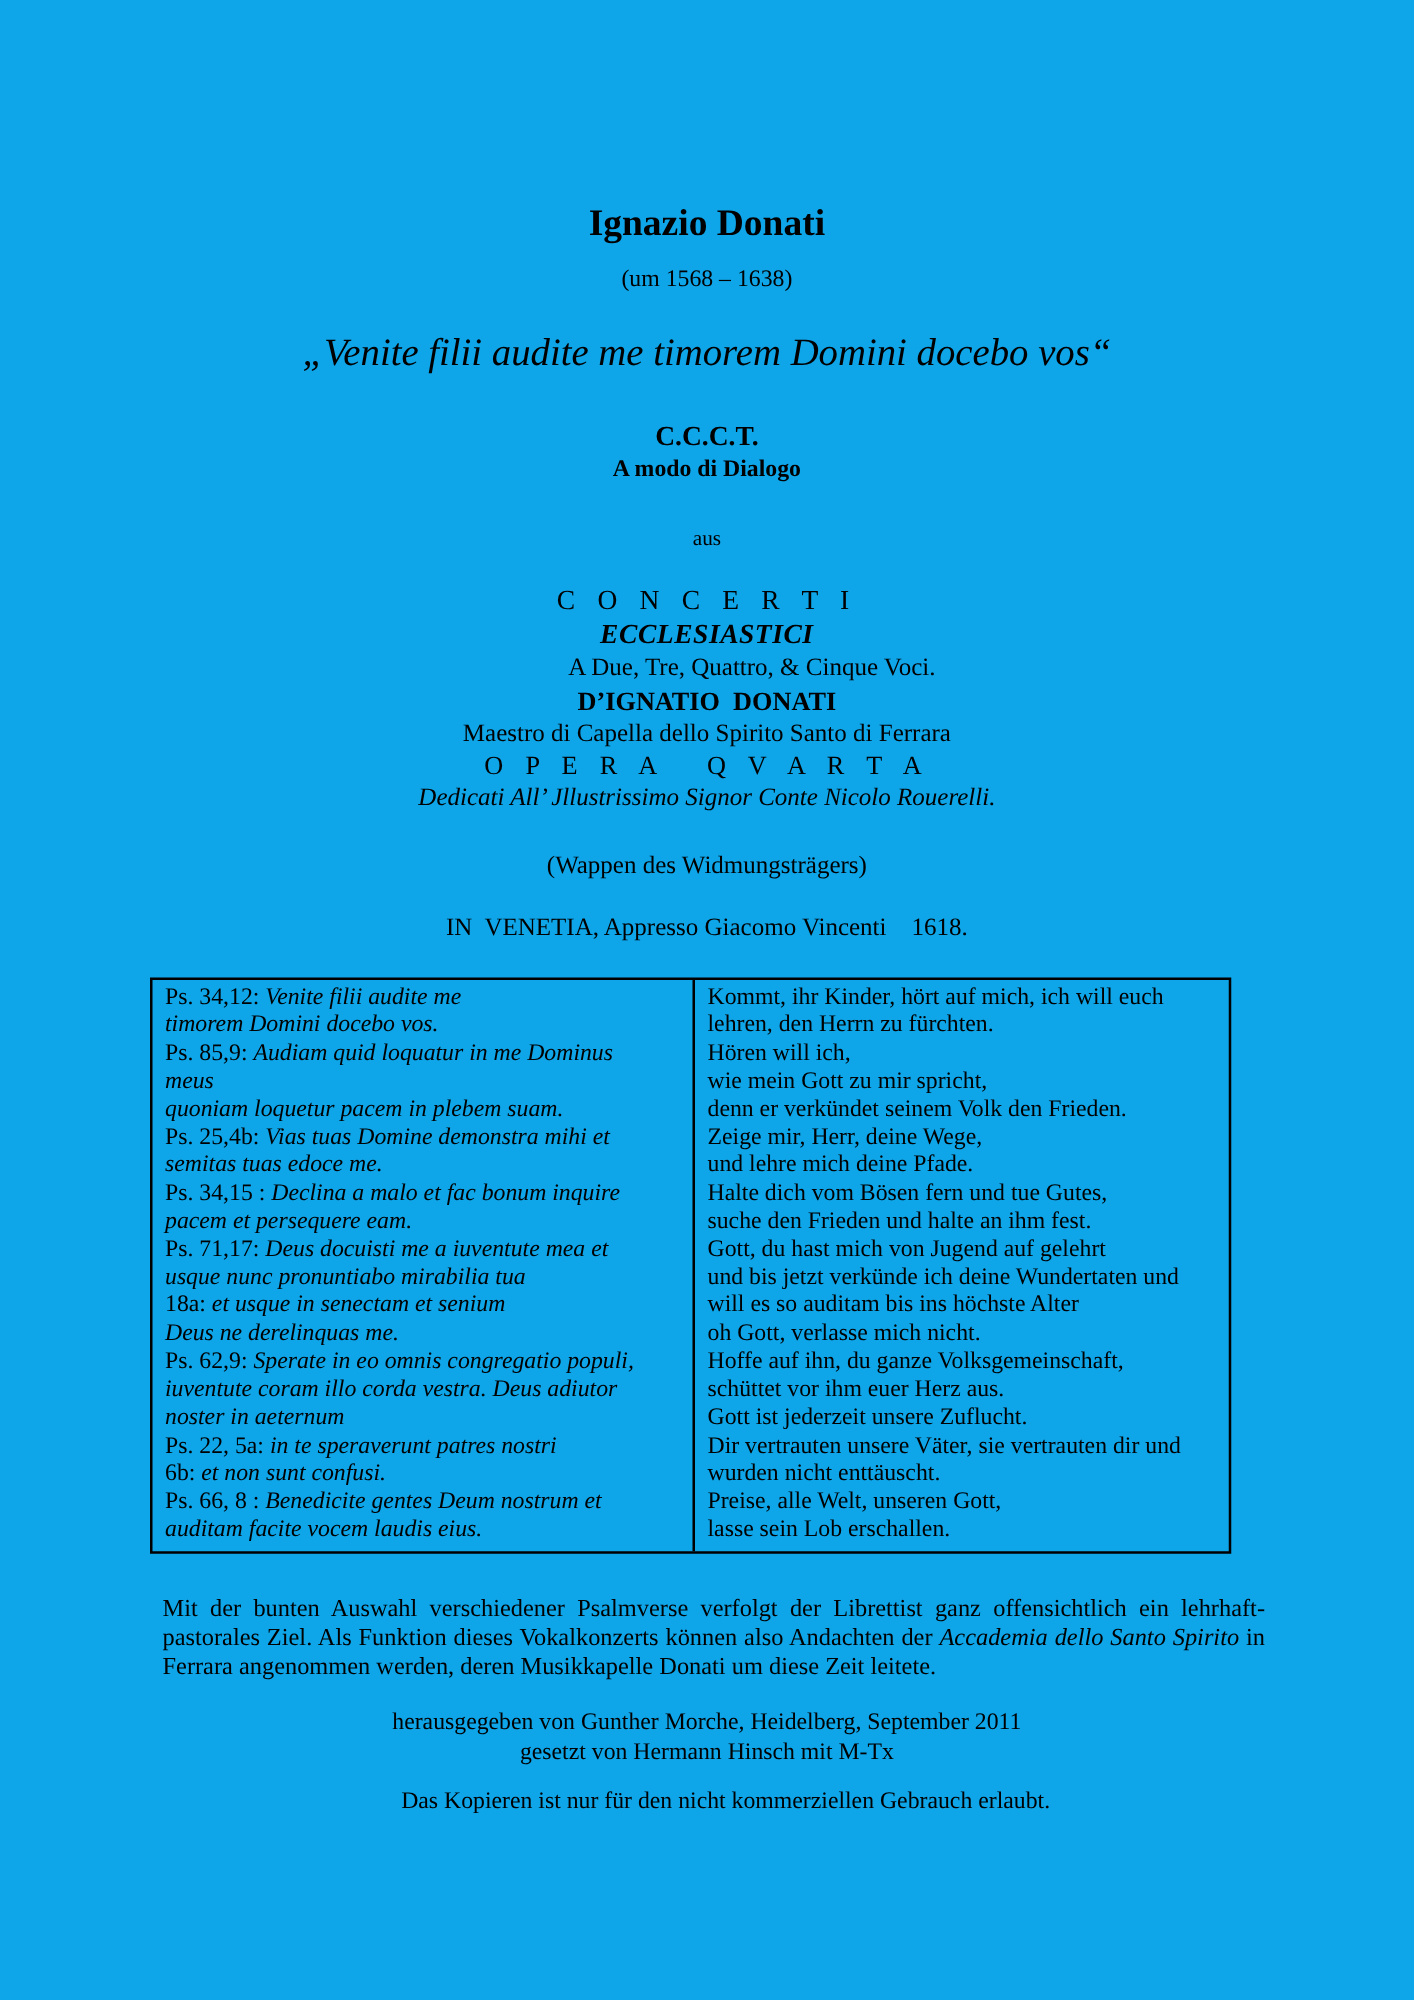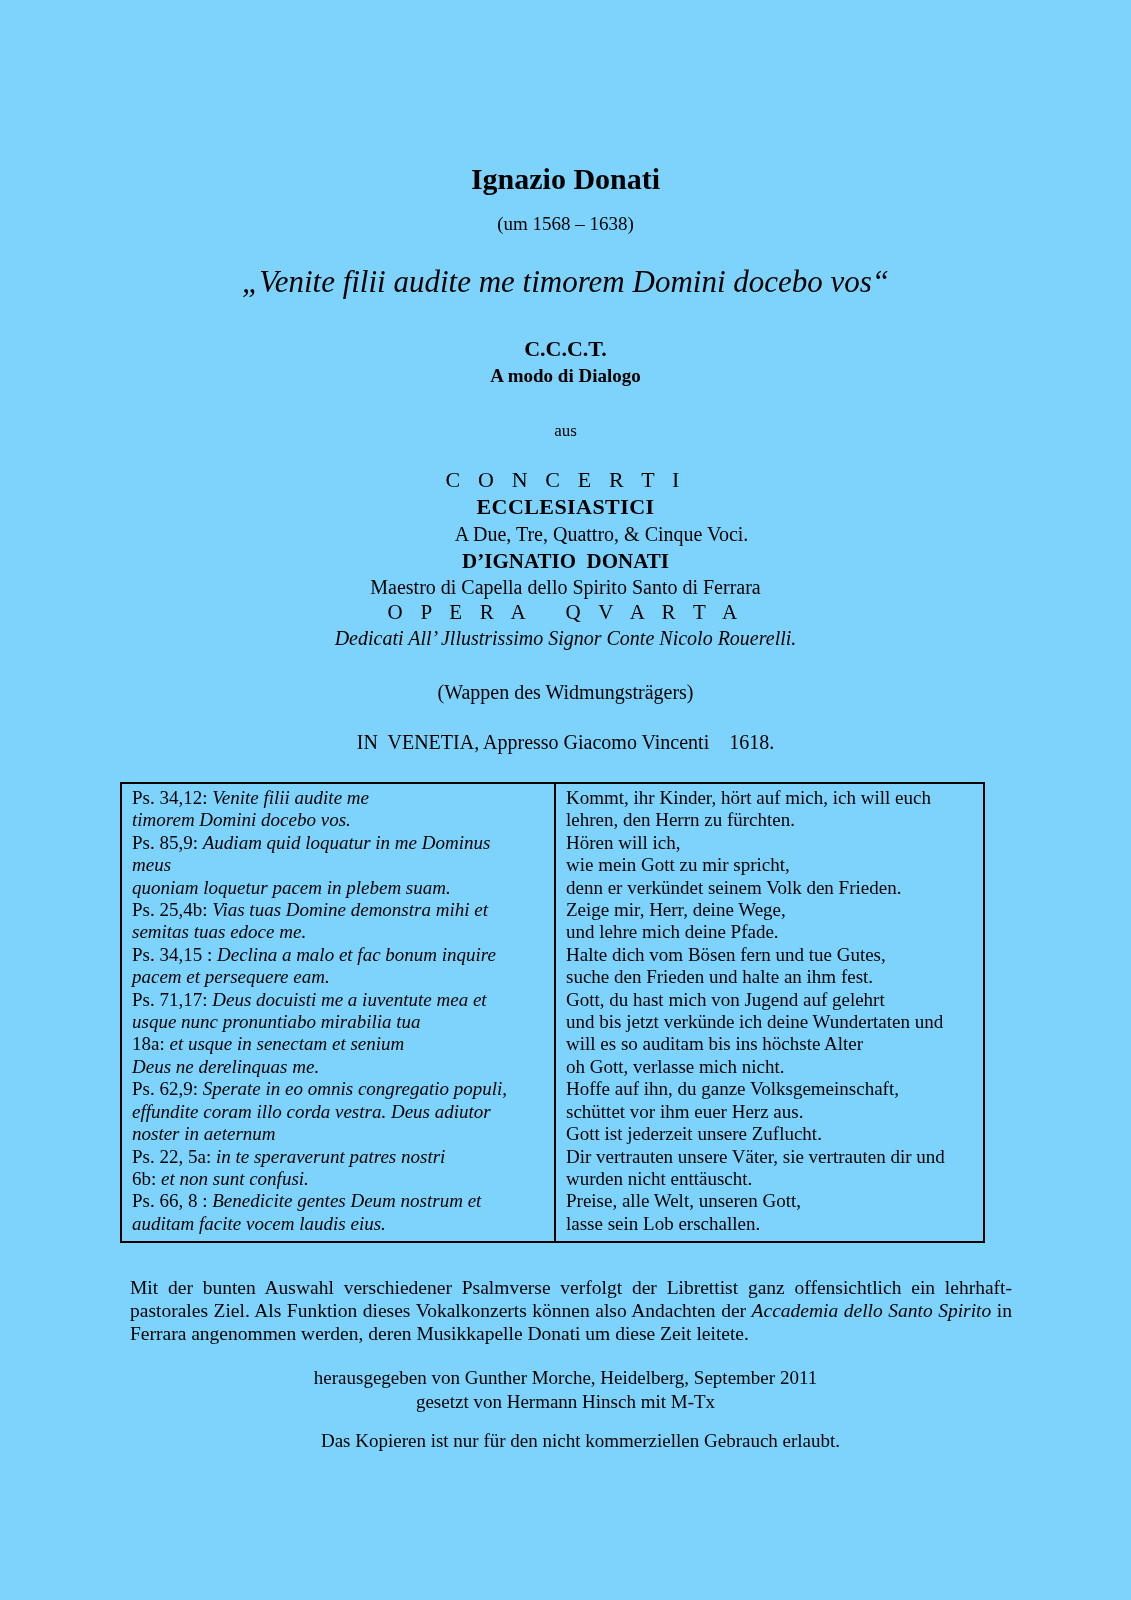--- a/index.html
+++ b/index.html
@@ -1,34 +1,34 @@
 <!DOCTYPE html>
 <html><head>
 <meta charset="utf-8">
 <style>
   html,body{margin:0;padding:0;background:#fff;}
   .page{
     position:relative;
     width:1131px;height:1600px;
-    background:#7dd3fc;color:#000000;
+    background:#0ea5e9;color:#000000;
     font-family:"Liberation Serif", serif;
     overflow:hidden;
   }
   .cline{
     position:absolute;left:0;width:100%;
     text-align:center;white-space:pre-wrap;line-height:1.12;
   }
   .t-composer{top:162px;font-size:30px;font-weight:bold;}
   .t-dates{top:213px;font-size:19px;}
   .t-quote{top:265px;font-size:31px;font-style:italic;}
   .t-scoring{top:337px;font-size:22px;font-weight:bold;}
   .t-mode{top:365px;font-size:19px;font-weight:bold;}
   .t-aus{top:421px;font-size:17px;}
   .t-concerti{top:468px;font-size:22px;letter-spacing:0.28em;}
-  .t-eccl{top:495px;font-size:22px;font-weight:bold;letter-spacing:0.02em;}
+  .t-eccl{top:495px;font-size:22px;font-weight:bold;letter-spacing:0.02em;font-style:italic;}
   .t-adue{top:523px;font-size:20px;padding-left:36px;}
   .t-author{top:550px;font-size:21px;font-weight:bold;}
   .t-maestro{top:576px;font-size:20px;}
   .t-opera{top:601px;font-size:21px;letter-spacing:0.30em;}
   .t-dedication{top:627px;font-size:20px;font-style:italic;}
   .t-wappen{top:681px;font-size:20px;}
   .t-imprint{top:731px;font-size:20px;}
 
   .psalm-table{
     position:absolute;left:120px;top:782px;
@@ -91,21 +91,21 @@
         <div class="tline"><span class="lat">quoniam loquetur pacem in plebem suam.</span></div>
         <div class="tline"><span class="lab">Ps. 25,4b: </span><span class="lat">Vias tuas Domine demonstra mihi et</span></div>
         <div class="tline"><span class="lat">semitas tuas edoce me.</span></div>
         <div class="tline"><span class="lab">Ps. 34,15 : </span><span class="lat">Declina a malo et fac bonum inquire</span></div>
         <div class="tline"><span class="lat">pacem et persequere eam.</span></div>
         <div class="tline"><span class="lab">Ps. 71,17: </span><span class="lat">Deus docuisti me a iuventute mea et</span></div>
         <div class="tline"><span class="lat">usque nunc pronuntiabo mirabilia tua</span></div>
         <div class="tline"><span class="lab">18a: </span><span class="lat">et usque in senectam et senium</span></div>
         <div class="tline"><span class="lat">Deus ne derelinquas me.</span></div>
         <div class="tline"><span class="lab">Ps. 62,9: </span><span class="lat">Sperate in eo omnis congregatio populi,</span></div>
-        <div class="tline"><span class="lat">effundite coram illo corda vestra. Deus adiutor</span></div>
+        <div class="tline"><span class="lat">iuventute coram illo corda vestra. Deus adiutor</span></div>
         <div class="tline"><span class="lat">noster in aeternum</span></div>
         <div class="tline"><span class="lab">Ps. 22, 5a: </span><span class="lat">in te speraverunt patres nostri</span></div>
         <div class="tline"><span class="lab">6b: </span><span class="lat">et non sunt confusi.</span></div>
         <div class="tline"><span class="lab">Ps. 66, 8 : </span><span class="lat">Benedicite gentes Deum nostrum et</span></div>
         <div class="tline"><span class="lat">auditam facite vocem laudis eius.</span></div>
       </div>
     <div class="cell cell-german">
         <div class="tline">Kommt, ihr Kinder, hört auf mich, ich will euch</div>
         <div class="tline">lehren, den Herrn zu fürchten.</div>
         <div class="tline">Hören will ich,</div>

